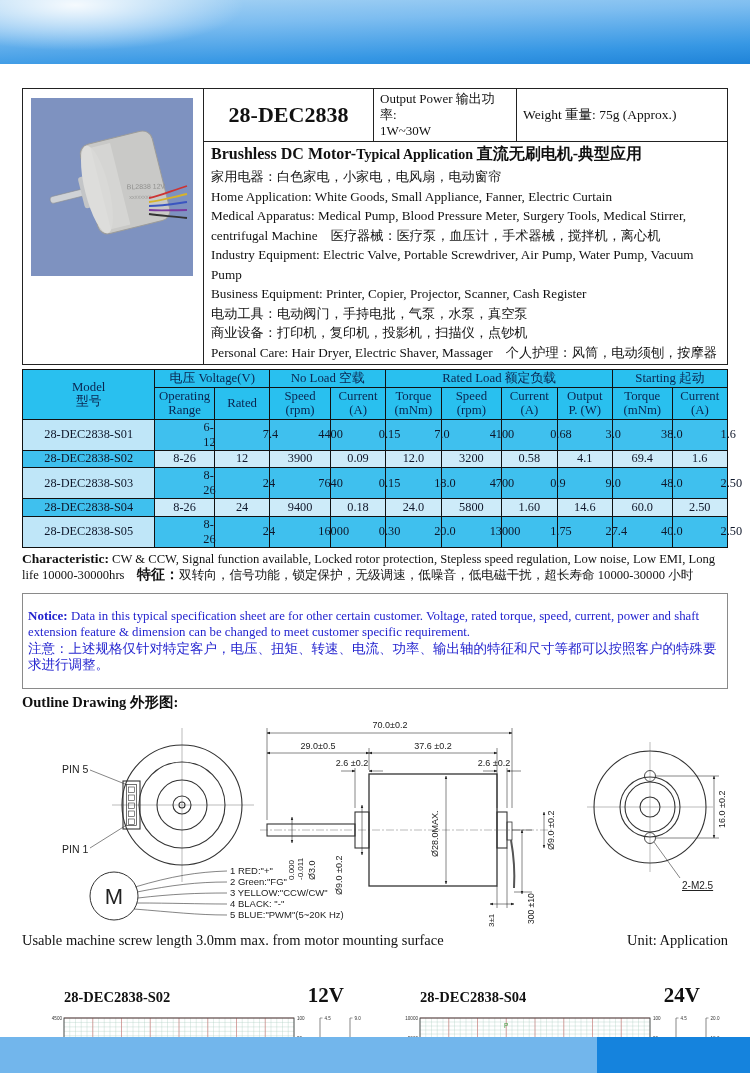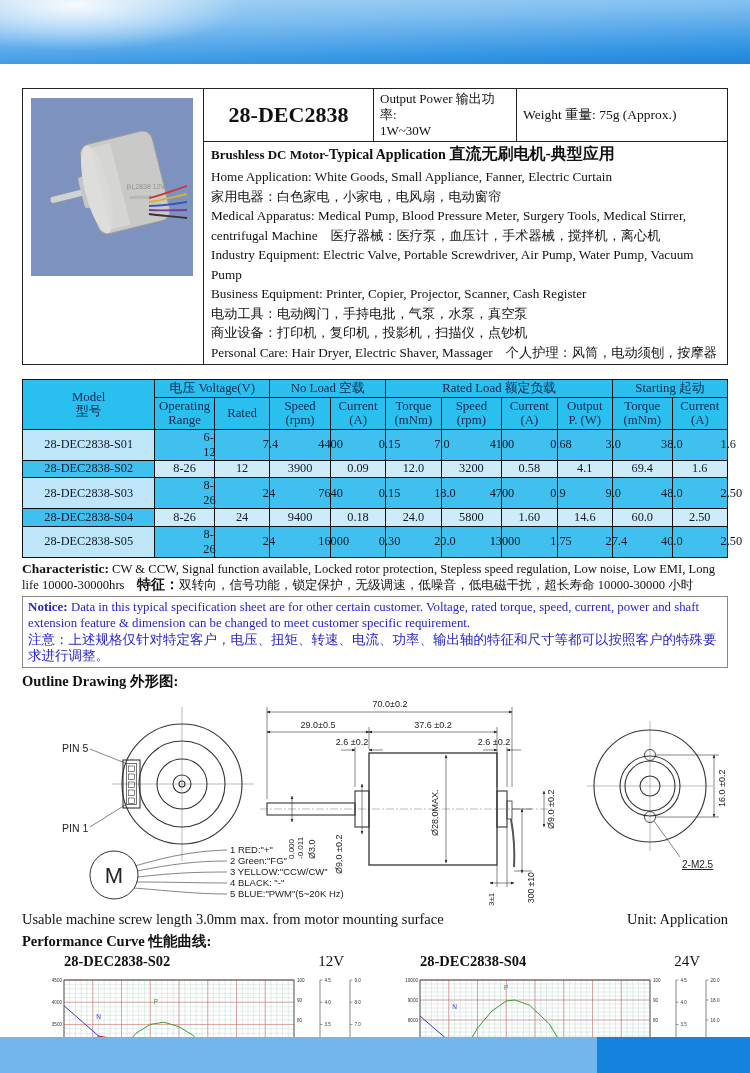--- a/index.html
+++ b/index.html
@@ -17,48 +17,48 @@
   .photo-cell{border-right:1.2px solid #222;padding:9px 8px;}
   .photo{width:162px;height:178px;background:#7e92c0;position:relative;overflow:hidden;}
   .info-right{display:flex;flex-direction:column;}
   .info-top{display:grid;grid-template-columns:170px 143px 1fr;border-bottom:1.2px solid #222;}
   .info-top>div{padding:2px 6px;}
   .cell-title{border-right:1.2px solid #222;font-size:22px;font-weight:bold;text-align:center;display:flex;align-items:center;justify-content:center;}
   .cell-power{border-right:1.2px solid #222;font-size:13px;line-height:16px;}
   .cell-weight{font-size:13.5px;display:flex;align-items:center;}
   .app{padding:1px 7px 2px 7px;}
   .app-heading{font-size:15px;margin:1px 0 2px 0;}
-  .app-heading .big{font-weight:bold;font-size:13px;}
+  .app-heading .big{font-weight:bold;font-size:16px;}
   .app-heading .sub{font-weight:bold;font-size:14px;}
   .app-heading .cn{font-weight:bold;font-size:16px;}
   .app-line{font-size:13.2px;line-height:19.5px;}
 
   
-  table.spec{border-collapse:collapse;width:706px;margin-top:14px;table-layout:fixed;}
+  table.spec{border-collapse:collapse;width:706px;margin-top:4px;table-layout:fixed;}
   table.spec td,table.spec th{border:1px solid #111;text-align:center;vertical-align:middle;white-space:pre-line;}
   table.spec th{background:#29c0ef;font-weight:normal;color:#0a2550;font-size:12.8px;line-height:14.5px;padding:1px 0;}
   table.spec td{font-size:12.3px;color:#0f172a;height:16.5px;padding:0;}
   tbody tr.odd td.model{background:#bfe6f8;} tbody tr.odd td.val{background:#3fc0ee;padding-left:48px;}
   tbody tr.even td.model{background:#3fc0ee;} tbody tr.even td.val{background:#cdebf9;}
 
   .charac{font-size:12.6px;line-height:16px;margin-top:3px;}
   .charac b.en{font-size:13.5px;}
   .charac b.cn{font-size:14px;}
-  .notice{border:1px solid #8a8a8a;margin-top:3px;padding:2px 5px;color:#2424cf;font-size:12.8px;line-height:16.5px;}
+  .notice{border:1px solid #8a8a8a;margin-top:10px;padding:14px 5px;color:#2424cf;font-size:12.8px;line-height:16.5px;}
   .notice b{font-size:13px;}
   .notice .cn{font-size:13.5px;}
   .outline-heading{font-weight:bold;font-size:14.5px;margin-top:4px;}
   .drawing-note{display:flex;justify-content:space-between;font-size:14.5px;margin-top:-2px;}
   .perf-heading{font-weight:bold;font-size:14.5px;margin-top:4px;}
 
   .charts{display:flex;gap:6px;margin-top:2px;}
   .chart-block{width:350px;}
   .chart-title{display:flex;justify-content:space-between;align-items:baseline;padding:0 28px 0 42px;}
   .chart-title .model{font-weight:bold;font-size:14.5px;}
-  .chart-title .volt{font-size:15px;font-weight:normal;}
+  .chart-title .volt{font-size:21px;font-weight:bold;margin-top:32px;}
   svg text{font-family:"Liberation Sans",sans-serif;}
   .dwg text{fill:#222;}
 </style>
 </head>
 <body>
 
 <div class="banner"></div>
 
 <div class="content">
 
@@ -96,22 +96,22 @@
           <span>1W~30W</span>
         </div>
         <div class="cell-weight">Weight  重量: 75g (Approx.)</div>
       </div>
       <div class="app">
         <div class="app-heading">
           <span class="big">Brushless DC Motor-</span><span class="sub">Typical Application</span>
           <span class="cn">直流无刷电机-典型应用</span>
         </div>
         <div id="app-lines">
+            <div class="app-line">家用电器：白色家电，小家电，电风扇，电动窗帘</div>
             <div class="app-line">Home Application: White Goods, Small Appliance, Fanner, Electric Curtain</div>
-            <div class="app-line">家用电器：白色家电，小家电，电风扇，电动窗帘</div>
             <div class="app-line">Medical Apparatus: Medical Pump, Blood Pressure Meter, Surgery Tools, Medical Stirrer, centrifugal Machine　医疗器械：医疗泵，血压计，手术器械，搅拌机，离心机</div>
             <div class="app-line">Industry Equipment: Electric Valve, Portable Screwdriver, Air Pump, Water Pump, Vacuum Pump</div>
             <div class="app-line">Business Equipment: Printer, Copier, Projector, Scanner, Cash Register</div>
             <div class="app-line">电动工具：电动阀门，手持电批，气泵，水泵，真空泵</div>
             <div class="app-line">商业设备：打印机，复印机，投影机，扫描仪，点钞机</div>
             <div class="app-line">Personal Care: Hair Dryer, Electric Shaver, Massager　个人护理：风筒，电动须刨，按摩器</div>
           </div>
       </div>
     </div>
   </div>
@@ -362,21 +362,20 @@
     </g>
     <text transform="rotate(-90 703 116)" x="703" y="116" font-size="9">16.0 ±0.2</text>
     <text x="660" y="177" font-size="10" text-decoration="underline">2-M2.5</text>
   </svg>
 
   <div class="drawing-note">
     <span>Usable machine screw length 3.0mm max. from motor mounting surface</span>
     <span>Unit: Application</span>
   </div>
 
-  <div class="perf-heading">Performance Curve 性能曲线:</div>
 
   <div class="charts">
     <div class="chart-block">
       <div class="chart-title">
         <span class="model">28-DEC2838-S02</span>
         <span class="volt">12V</span>
       </div>
       <svg id="chart0" width="350" height="242" viewBox="0 0 350 242">
           <g stroke="#aacfbf" stroke-width="0.35">
             <line x1="42" y1="10" x2="42" y2="210"></line>

